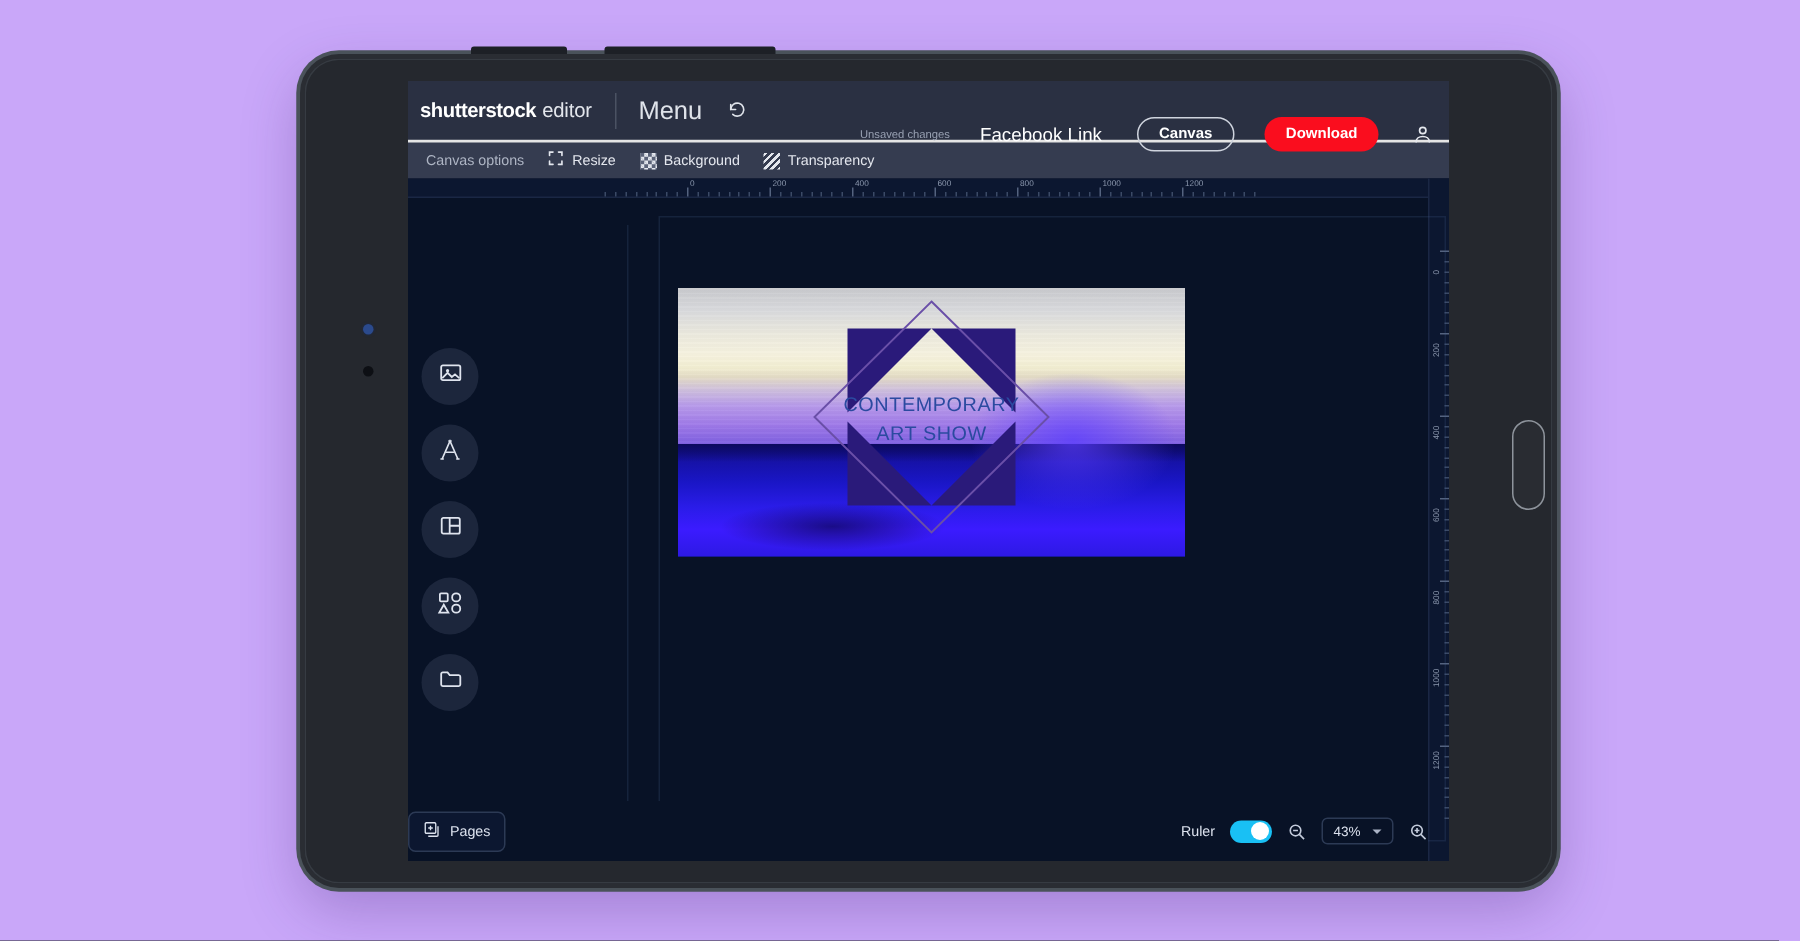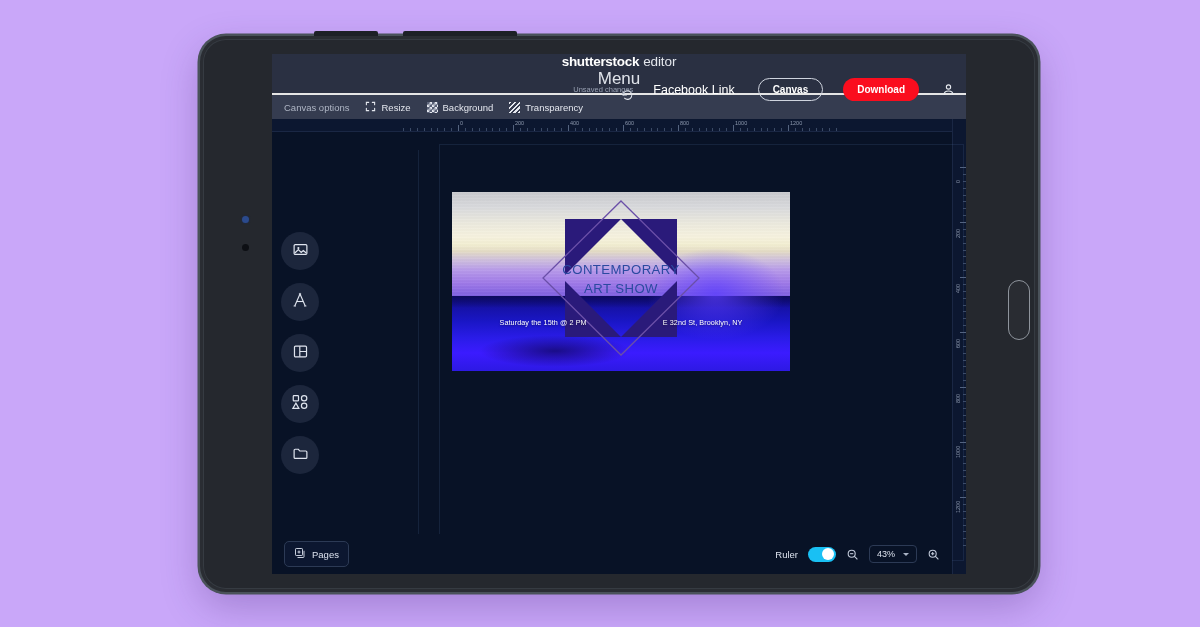--- a/index.html
+++ b/index.html
@@ -50,23 +50,22 @@
     position: absolute;
     left: 72px; top: 18px;
     width: 694px; height: 520px;
     background: #081226;
     overflow: hidden;
   }
 
   
   .topbar {
     height: 39px; background: #2a3042;
-    display: flex; align-items: center; padding: 0 28px;
+    display: flex; align-items: center; padding: 0 8px;
     position: relative;
-    flex-direction: column;
   }
   .logo { display: flex; align-items: baseline; gap: 4px; }
   .logo .ss {
     color: #fff; font-size: 13.5px; font-weight: bold; letter-spacing: -.3px;
   }
   .logo .ed { color: #e3e6ec; font-size: 13.5px; font-weight: 300; letter-spacing: -.1px; }
   .divider-v { width: 1px; height: 24px; background: #4b5263; margin: 0 15px; }
   .menu-label { color: #dfe3ea; font-size: 17px; }
   .undo-btn {
     margin-left: 17px; color: #dfe3ea; font-size: 14px;
@@ -225,21 +224,21 @@
     display: flex; align-items: center; justify-content: center;
     color: #dfe4ee; cursor: pointer;
   }
 
   
   .bottombar {
     position: absolute; left: 0; bottom: 0;
     width: 680px; height: 40px;
     display: flex; align-items: center;
     background: #081226;
-    padding: 0 12px;
+    padding: 0 0;
   }
   .pages-btn {
     display: flex; align-items: center; gap: 6px;
     border: 1px solid #2c3a55; border-radius: 5px;
     padding: 5px 9px; color: #dce2ee; font-size: 9.5px; cursor: pointer;
     background: #0c1730;
   }
   .bottom-right {
     margin-left: auto; display: flex; align-items: center; gap: 10px;
   }
@@ -484,24 +483,20 @@
             <polygon points="138,24 138,80 82,24"></polygon>
             <polygon points="26,142 26,86 82,142"></polygon>
             <polygon points="138,142 82,142 138,86"></polygon>
           </g>
 
           <polygon points="82,6 160,83 82,160 4,83" fill="none" stroke="#6a4fa8" stroke-width="1.3"></polygon>
           <text x="82" y="79" text-anchor="middle" fill="#2b4aa0" font-family="Liberation Sans, sans-serif" font-size="13.2" letter-spacing="0.4">CONTEMPORARY</text>
           <text x="82" y="98" text-anchor="middle" fill="#2b4aa0" font-family="Liberation Sans, sans-serif" font-size="13.2" letter-spacing="0.4">ART SHOW</text>
         </svg>
 
-        <div class="poster-text">
-          <span>Saturday the 15th @ 2 PM</span>
-          <span>E 32nd St, Brooklyn, NY</span>
-        </div>
       </div>
 
       <div class="rail">
         <div class="rail-btn">
           <span>
             <svg width="17" height="17" viewBox="0 0 24 24" fill="none" stroke="currentColor" stroke-width="1.7">
               <rect x="3" y="5" width="18" height="14" rx="1.6"></rect>
               <circle cx="9" cy="10" r="1.5" fill="currentColor" stroke="none"></circle>
               <path d="M4 17l5-5 4 4 3-2.5 4 3.5"></path>
             </svg>

